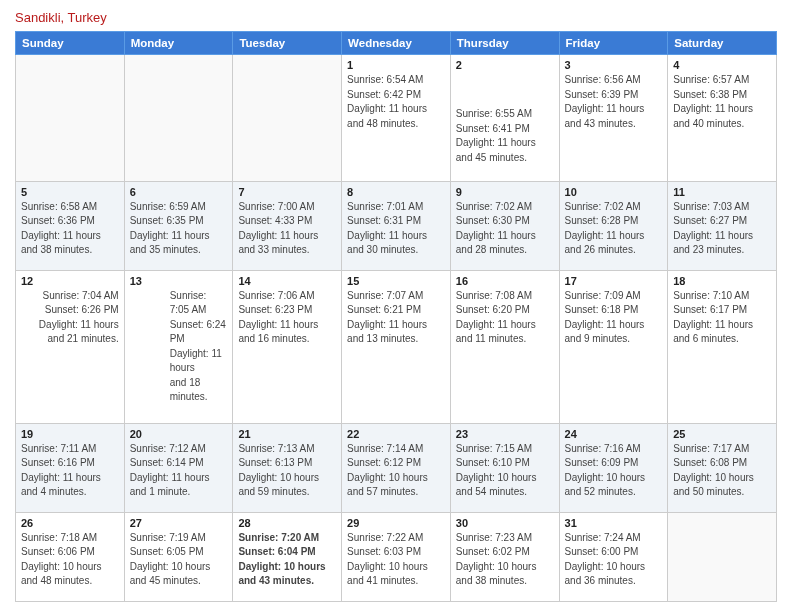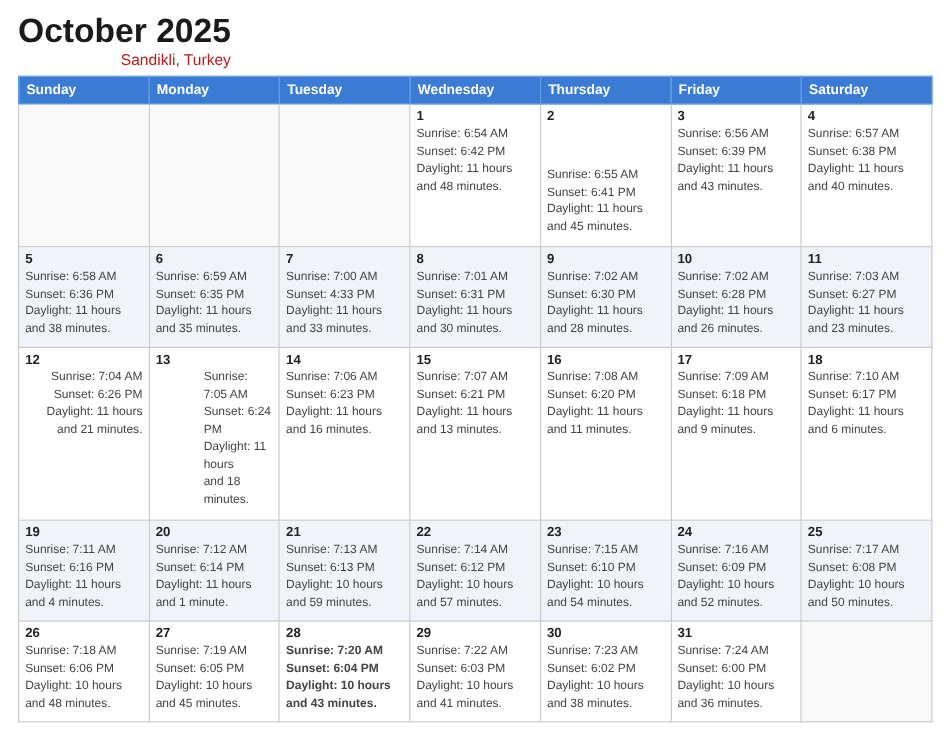--- a/index.html
+++ b/index.html
@@ -95,21 +95,20 @@
     .row-shade {
       background: #f0f4f8;
     }
   </style>
 </head>
 <body>
 
 <div class="page">
   <div class="header">
     <div class="title-block">
-      <div class="month-title">October 2025</div>
       <div class="subtitle">Sandikli, Turkey</div>
     </div>
   </div>
 
   <table class="calendar">
     <thead>
       <tr>
         <th>Sunday</th>
         <th>Monday</th>
         <th>Tuesday</th>

